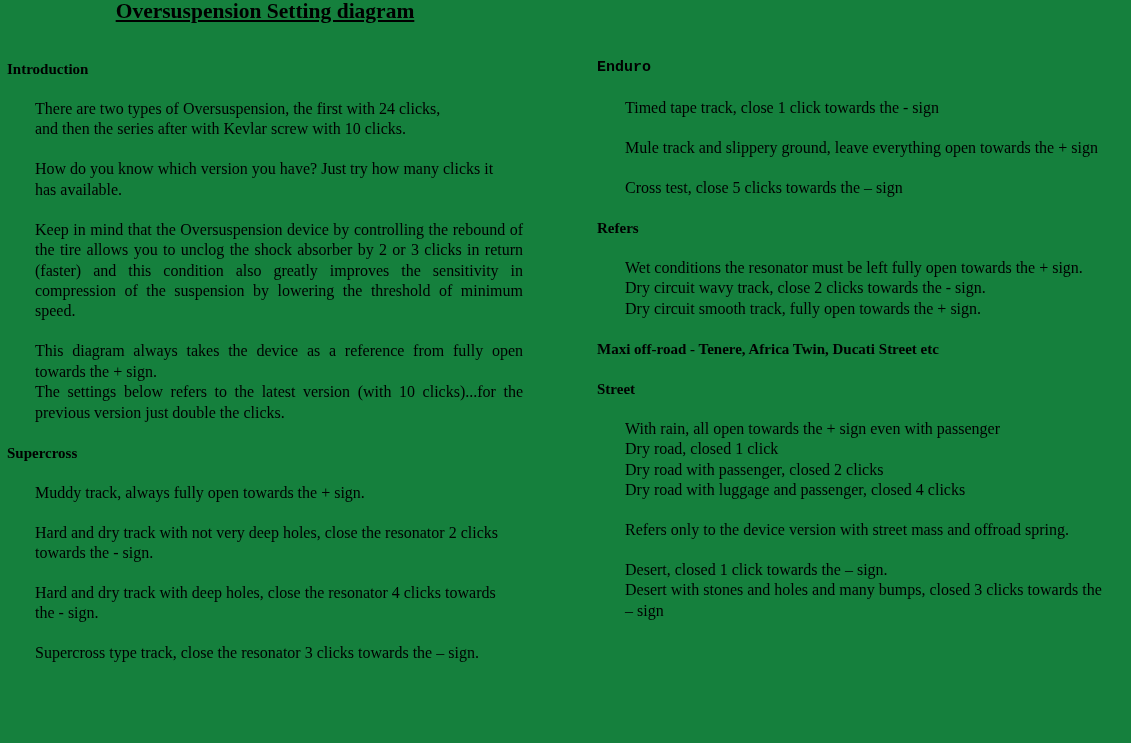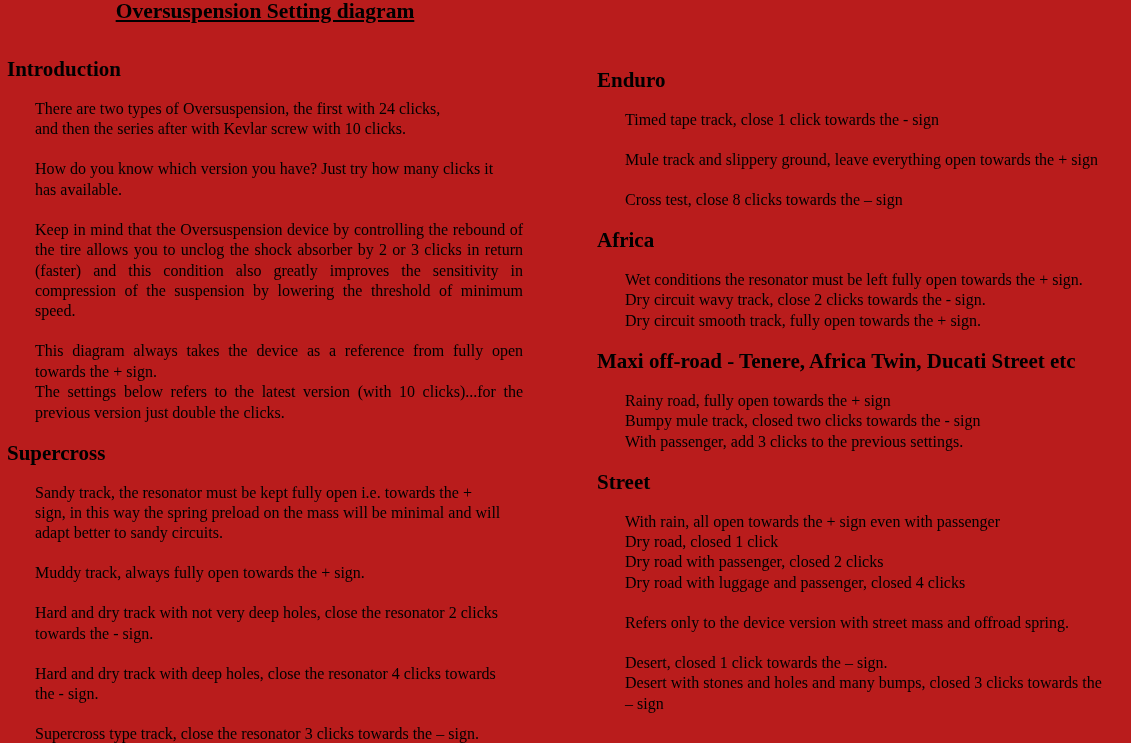--- a/index.html
+++ b/index.html
@@ -4,21 +4,21 @@
 <style>
   html, body {
     margin: 0;
     padding: 0;
     background: #ffffff;
   }
   .page {
     position: relative;
     width: 1131px;
     height: 743px;
-    background: #b91c1c;
+    background: #15803d;
     color: #000000;
     font-family: "Liberation Serif", "DejaVu Serif", serif;
     font-size: 16px;
     line-height: 20.4px;
     overflow: hidden;
   }
   .col {
     position: absolute;
     top: 0;
   }
@@ -36,25 +36,26 @@
     font-weight: bold;
     text-decoration: underline;
     text-align: center;
     line-height: 25px;
     margin: -1px 0 35px 0;
   }
   .block {
     margin: 19.6px 0 0 0;
   }
   .block:first-child {
-    margin-top: 16px;
+    margin-top: 4px;
+    font-family: Liberation Mono, monospace;
   }
   .heading {
     font-weight: bold;
-    font-size: 21px;
+    font-size: 15px;
   }
   .para {
     text-align: left;
     margin-left: 28px;
   }
   .para.justify {
     text-align: justify;
   }
 </style>
 </head>
@@ -62,33 +63,31 @@
 
 <div class="page">
   <div class="col col-left">
     <h1 class="doc-title">Oversuspension Setting diagram</h1>
   <div class="block heading">Introduction</div>
       <div class="block para">There are two types of Oversuspension, the first with 24 clicks,<br>and then the series after with Kevlar screw with 10 clicks.</div>
       <div class="block para">How do you know which version you have? Just try how many clicks it<br>has available.</div>
       <div class="block para justify">Keep in mind that the Oversuspension device by controlling the rebound of the tire allows you to unclog the shock absorber by 2 or 3 clicks in return (faster) and this condition also greatly improves the sensitivity in compression of the suspension by lowering the threshold of minimum speed.</div>
       <div class="block para justify">This diagram always takes the device as a reference from fully open towards the + sign.<br>The settings below refers to the latest version (with 10 clicks)...for the previous version just double the clicks.</div>
       <div class="block heading">Supercross</div>
-      <div class="block para">Sandy track, the resonator must be kept fully open i.e. towards the +<br>sign, in this way the spring preload on the mass will be minimal and will<br>adapt better to sandy circuits.</div>
       <div class="block para">Muddy track, always fully open towards the + sign.</div>
       <div class="block para">Hard and dry track with not very deep holes, close the resonator 2 clicks<br>towards the - sign.</div>
       <div class="block para">Hard and dry track with deep holes, close the resonator 4 clicks towards<br>the - sign.</div>
       <div class="block para">Supercross type track, close the resonator 3 clicks towards the – sign.</div>
     </div>
   <div class="col col-right">
       <div class="block heading">Enduro</div>
       <div class="block para">Timed tape track, close 1 click towards the - sign</div>
       <div class="block para">Mule track and slippery ground, leave everything open towards the + sign</div>
-      <div class="block para">Cross test, close 8 clicks towards the – sign</div>
-      <div class="block heading">Africa</div>
+      <div class="block para">Cross test, close 5 clicks towards the – sign</div>
+      <div class="block heading">Refers</div>
       <div class="block para">Wet conditions the resonator must be left fully open towards the + sign.<br>Dry circuit wavy track, close 2 clicks towards the - sign.<br>Dry circuit smooth track, fully open towards the + sign.</div>
       <div class="block heading">Maxi off-road - Tenere, Africa Twin, Ducati Street etc</div>
-      <div class="block para">Rainy road, fully open towards the + sign<br>Bumpy mule track, closed two clicks towards the - sign<br>With passenger, add 3 clicks to the previous settings.</div>
       <div class="block heading">Street</div>
       <div class="block para">With rain, all open towards the + sign even with passenger<br>Dry road, closed 1 click<br>Dry road with passenger, closed 2 clicks<br>Dry road with luggage and passenger, closed 4 clicks</div>
       <div class="block para">Refers only to the device version with street mass and offroad spring.</div>
       <div class="block para">Desert, closed 1 click towards the – sign.<br>Desert with stones and holes and many bumps, closed 3 clicks towards the<br>– sign</div>
     </div>
 </div>
 
 </body></html>

